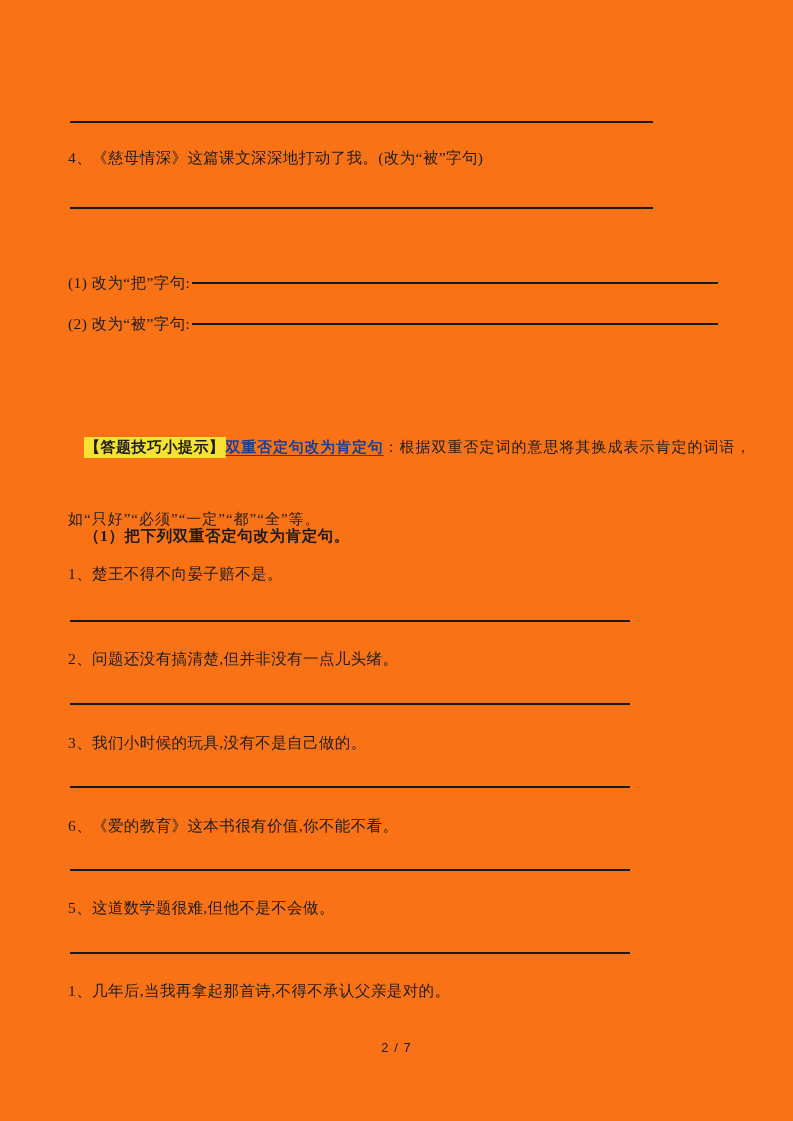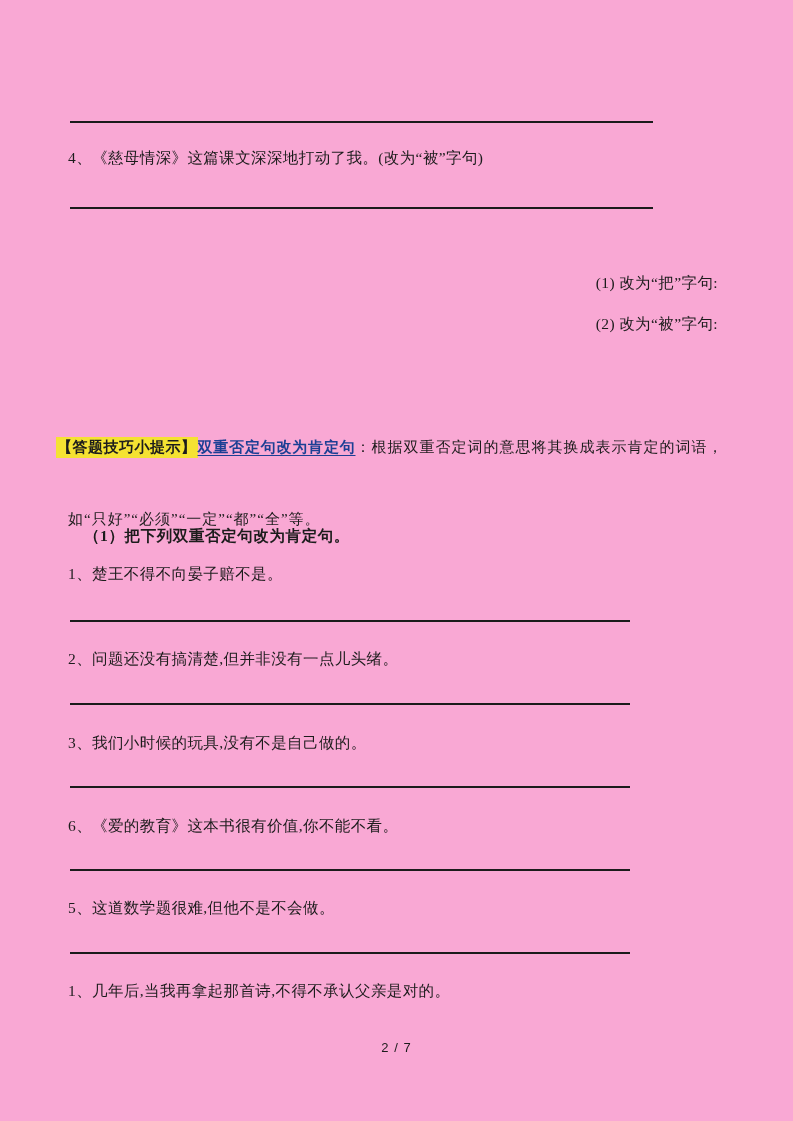--- a/index.html
+++ b/index.html
@@ -1,41 +1,40 @@
 <!DOCTYPE html>
 <html><head>
 <meta charset="utf-8">
 <style>
   html, body { margin: 0; padding: 0; background: #ffffff; }
   .page {
     position: relative;
     width: 793px;
     height: 1121px;
-    background: #f9a8d4;
+    background: #f97316;
     font-family: "Liberation Serif", "DejaVu Serif", serif;
     color: #1c1c1c;
     overflow: hidden;
   }
   .abs { position: absolute; }
   .qtext {
     font-size: 15.5px;
     line-height: 20px;
     letter-spacing: 0.4px;
     white-space: nowrap;
   }
   .answer-line {
     border-top: 2px solid #1b1b1b;
     height: 0;
   }
   .sub-row {
     display: flex;
-    align-items: flex-end;
+    align-items: center;
     width: 650px;
     height: 19px;
-    flex-direction: column;
   }
   .sub-row .sub-label {
     font-size: 15.5px;
     line-height: 19px;
     white-space: nowrap;
     letter-spacing: 0.4px;
   }
   .sub-row .line-fill {
     flex: 1;
     border-bottom: 2px solid #1b1b1b;
@@ -96,21 +95,21 @@
     <span class="sub-label">(1) 改为“把”字句:</span>
     <div class="line-fill"></div>
   </div>
 
   <div class="abs sub-row" style="top:314px; left:68px;">
     <span class="sub-label">(2) 改为“被”字句:</span>
     <div class="line-fill"></div>
   </div>
 
 
-  <div class="abs tip-line" style="top:436px; left:56px;">
+  <div class="abs tip-line" style="top:436px; left:84px;">
     <span class="tip-badge">【答题技巧小提示】</span><span class="tip-link">双重否定句改为肯定句</span><span>：根据双重否定词的意思将其换成表示肯定的词语，</span>
   </div>
 
   <div class="abs tip-line" style="top:508px; left:68px;">如“只好”“必须”“一定”“都”“全”等。</div>
 
   <div class="abs sub-heading" style="top:526px; left:84px;">（1）把下列双重否定句改为肯定句。</div>
 
   <div class="abs qtext" style="top:564px; left:68px;">1、楚王不得不向晏子赔不是。</div>
   <div class="abs answer-line" style="top:620px; left:70px; width:560px;"></div>
 

